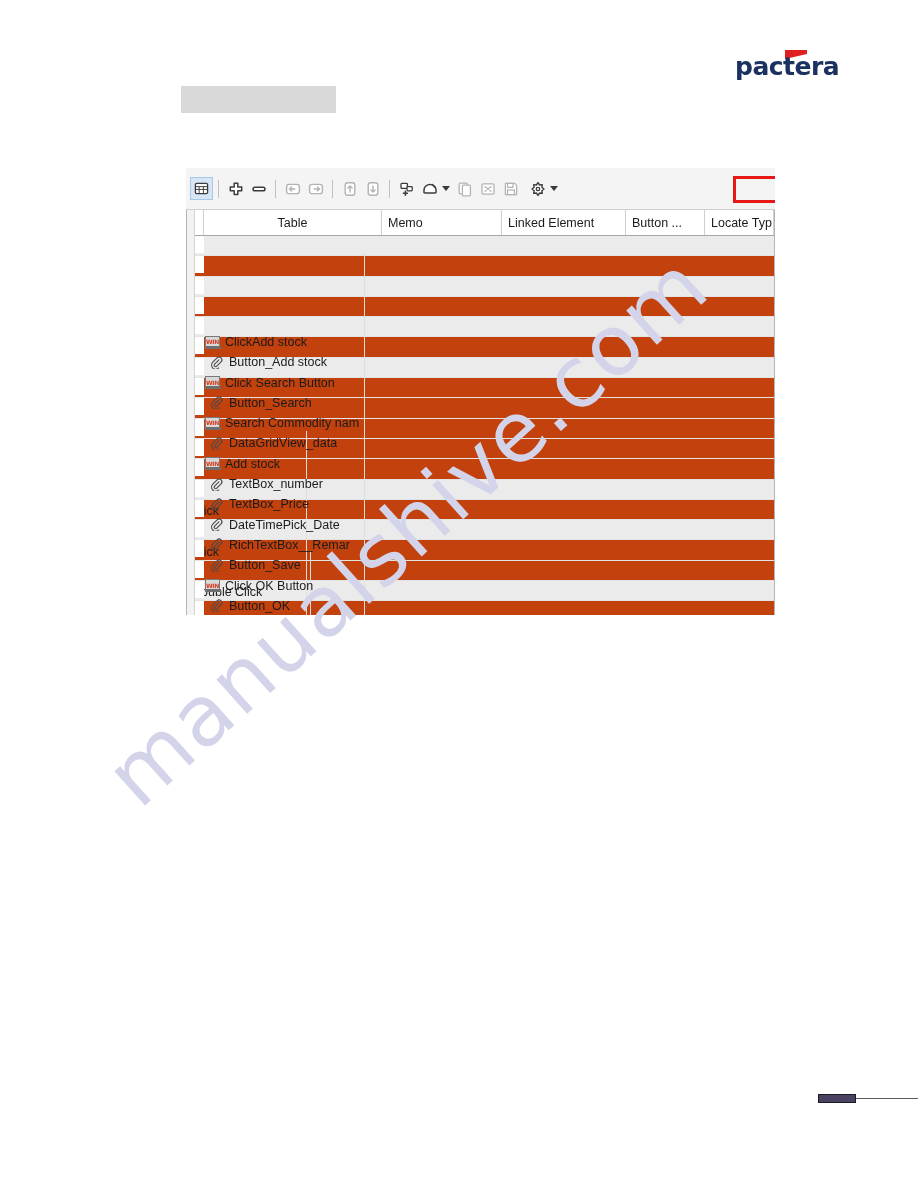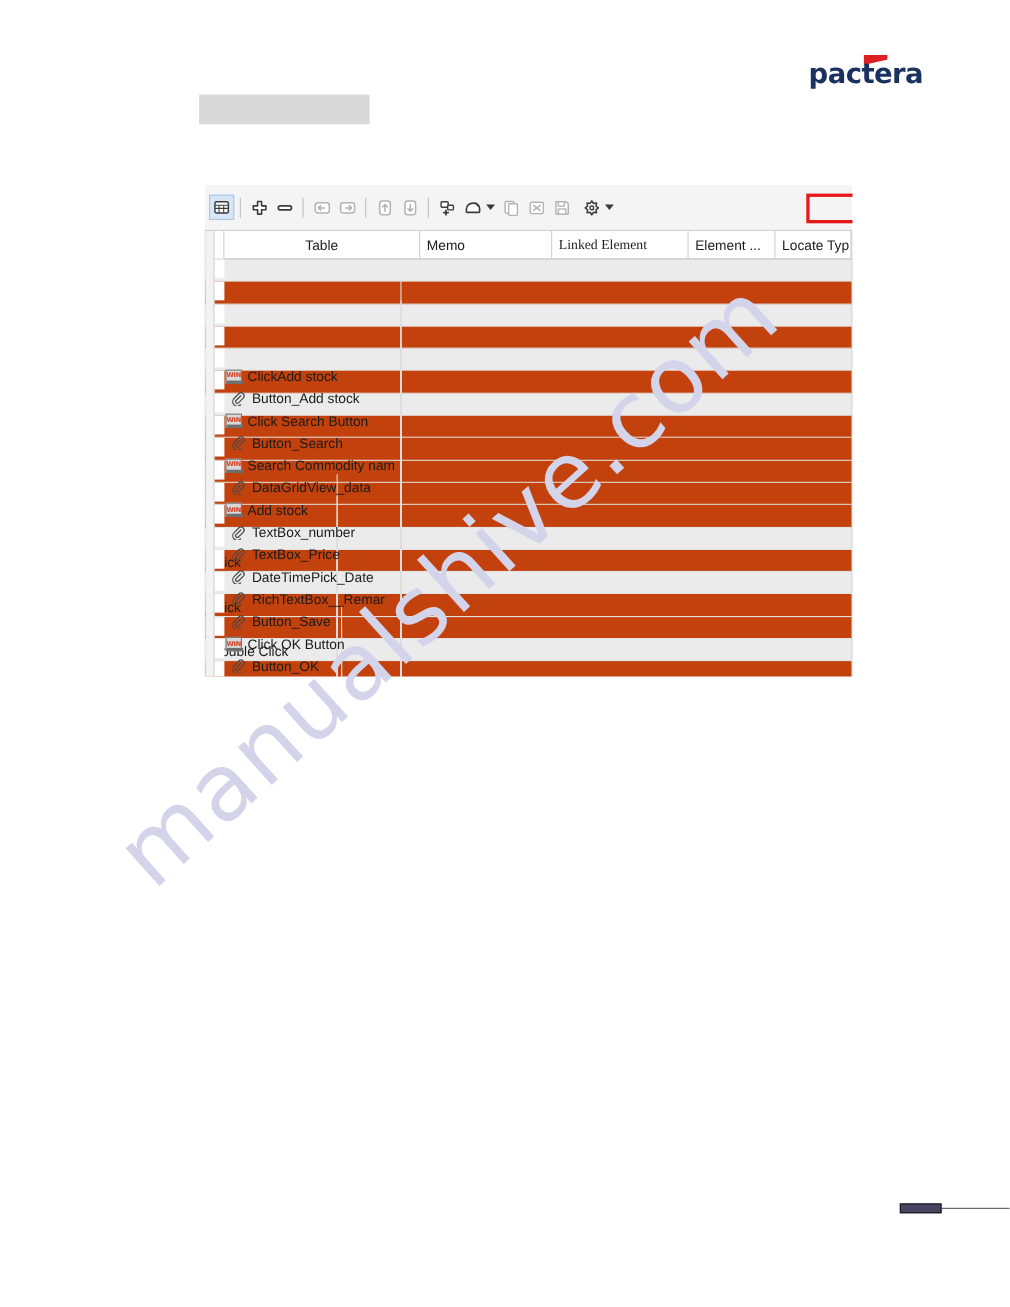--- a/index.html
+++ b/index.html
@@ -146,21 +146,21 @@
     overflow: hidden;
     white-space: nowrap;
     padding-left: 5px;
   }
 
   
   .c-gutter { width: 17px; flex: 0 0 17px; border-right: none; padding-left: 0;
               background: #ffffff; }
   .c-name   { width: 178px; flex: 0 0 178px; }
   .c-memo   { width: 120px; flex: 0 0 120px; }
-  .c-link   { width: 124px; flex: 0 0 124px; font-family: Liberation Serif, serif; }
+  .c-link   { width: 124px; flex: 0 0 124px; }
   .c-elem   { width: 79px;  flex: 0 0 79px; }
   .c-loc    { width: 69px;  flex: 0 0 69px; border-right: none; }
 
   .gutter-rail {
     position: absolute;
     left: 0; top: 0; bottom: 0;
     width: 8px;
     background: #f2f2f2;
     border-right: 1px solid #d4d4d4;
   }
@@ -374,21 +374,21 @@
     </div>
 
     <div class="grid">
       <div class="gutter-rail"></div>
 
       <div class="grid-head">
         <div class="hcell c-gutter"></div>
         <div class="hcell c-name">Table</div>
         <div class="hcell c-memo left">Memo</div>
         <div class="hcell c-link left">Linked Element</div>
-        <div class="hcell c-elem left">Element ...</div>
+        <div class="hcell c-elem left">Button ...</div>
         <div class="hcell c-loc left">Locate Typ</div>
       </div>
 
       <div id="grid-body">
           <div class="row group">
             <div class="cell c-gutter"></div>
             <div class="cell c-name">
               <div class="chev">
                 <svg width="9" height="9" viewBox="0 0 10 10">
                   <path d="M1.6 3.2 5 6.6l3.4-3.4" fill="none" stroke="#4a4a4a" stroke-width="1.5" stroke-linecap="round" stroke-linejoin="round"></path>

